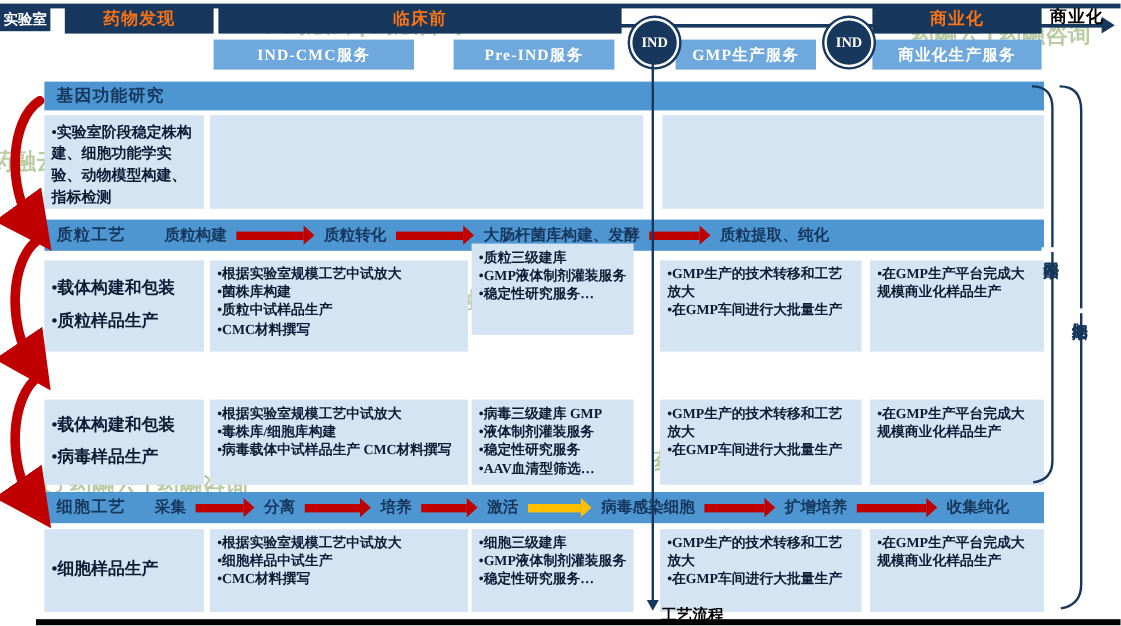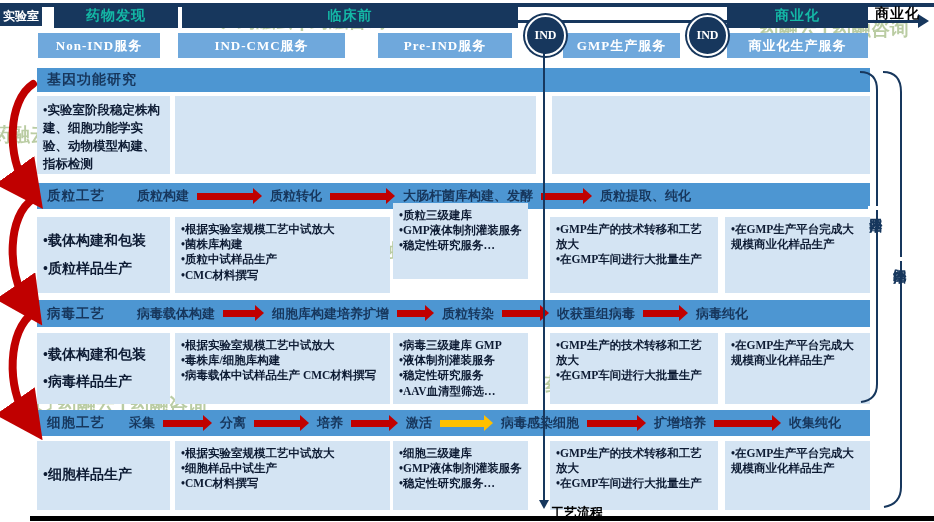--- a/index.html
+++ b/index.html
@@ -6,21 +6,21 @@
   .canvas{position:relative;width:934px;height:522px;background:#fff;overflow:hidden;
     font-family:"Liberation Serif","DejaVu Serif",serif;}
   
   .wm{position:absolute;color:#4d7c0f;opacity:.38;font-size:19px;white-space:nowrap;
 edge      transform:rotate(-24deg);z-index:1;font-family:"Liberation Sans",sans-serif;font-weight:bold;}
   
   .topline{position:absolute;left:0;top:3px;width:934px;height:4px;background:#17375D;z-index:1;}
   .midline{position:absolute;left:515px;top:20px;width:405px;height:3px;background:#17375D;z-index:2;}
   .midline-head{position:absolute;left:918px;top:14px;width:0;height:0;z-index:2;
     border-left:11px solid #17375D;border-top:7px solid transparent;border-bottom:7px solid transparent;}
-  .stage{position:absolute;top:4px;height:24px;background:#17375D;color:#14b8a6;font-weight:bold;
+  .stage{position:absolute;top:4px;height:24px;background:#17375D;color:#f97316;font-weight:bold;
     font-size:14px;display:flex;align-items:center;justify-content:center;z-index:3;letter-spacing:1px;}
   .lab-chip{position:absolute;left:0;top:6px;width:42px;height:20px;background:#17375D;color:#fff;
     font-weight:bold;font-size:12px;display:flex;align-items:center;justify-content:center;z-index:3;}
   .endlbl{position:absolute;left:875px;top:5px;color:#000;font-weight:bold;font-size:14px;z-index:4;letter-spacing:1px;}
   .svc{position:absolute;top:33px;height:25px;background:#6FA8DC;color:#fff;font-weight:bold;
     font-size:13px;display:flex;align-items:center;justify-content:center;z-index:3;letter-spacing:1px;}
   .ind{position:absolute;top:15px;width:37px;height:37px;border-radius:50%;background:#17375D;
     border:2px solid #fff;box-shadow:0 0 0 2px #17375D;color:#fff;font-weight:bold;font-size:12px;
     display:flex;align-items:center;justify-content:center;z-index:5;}
   
@@ -65,21 +65,20 @@
   <div class="topline"></div>
   <div class="midline"></div>
   <div class="midline-head"></div>
   <div class="lab-chip">实验室</div>
   <div class="stage" style="left:54px;width:124px">药物发现</div>
   <div class="stage" style="left:182px;width:336px">临床前</div>
   <div class="stage" style="left:727px;width:141px">商业化</div>
   <div class="endlbl">商业化</div>
   <div class="ind" style="left:525px">IND</div>
   <div class="ind" style="left:687px">IND</div>
-  <div class="svc" style="left:38px;width:122px">Non-IND服务</div>
   <div class="svc" style="left:178px;width:167px">IND-CMC服务</div>
   <div class="svc" style="left:378px;width:134px">Pre-IND服务</div>
   <div class="svc" style="left:563px;width:117px">GMP生产服务</div>
   <div class="svc" style="left:727px;width:141px">商业化生产服务</div>
 
   <div class="secbar" style="top:68px;height:24px">
     <span class="title" style="font-size:14px">基因功能研究</span>
   </div>
   <div class="pbox" style="left:37px;top:96px;width:133px;height:78px;font-size:12.5px;line-height:1.45">
       <div class="ln">•实验室阶段稳定株构建、细胞功能学实验、动物模型构建、指标检测</div>
@@ -113,32 +112,20 @@
       <div class="ln">•稳定性研究服务…</div>
     </div>
   <div class="pbox" style="left:550px;top:217px;width:168px;height:76px">
       <div class="ln">•GMP生产的技术转移和工艺放大</div>
       <div class="ln">•在GMP车间进行大批量生产</div>
     </div>
   <div class="pbox" style="left:725px;top:217px;width:145px;height:76px">
       <div class="ln">•在GMP生产平台完成大规模商业化样品生产</div>
     </div>
 
-  <div class="secbar" style="top:300px;height:27px">
-    <span class="title" style="width:86px">病毒工艺</span>
-    <span class="step">病毒载体构建</span>
-    <span class="arrow red" style="width:32px"></span>
-    <span class="step">细胞库构建培养扩增</span>
-    <span class="arrow red" style="width:28px"></span>
-    <span class="step">质粒转染</span>
-    <span class="arrow red" style="width:38px"></span>
-    <span class="step">收获重组病毒</span>
-    <span class="arrow red" style="width:36px"></span>
-    <span class="step">病毒纯化</span>
-  </div>
   <div class="pbox lead" style="left:37px;top:333px;width:133px;height:71px">
       <div class="ln">•载体构建和包装</div>
       <div class="ln">•病毒样品生产</div>
     </div>
   <div class="pbox" style="left:175px;top:333px;width:215px;height:71px">
       <div class="ln">•根据实验室规模工艺中试放大</div>
       <div class="ln">•毒株库/细胞库构建</div>
       <div class="ln">•病毒载体中试样品生产 CMC材料撰写</div>
     </div>
   <div class="pbox" style="left:393px;top:333px;width:135px;height:71px">

